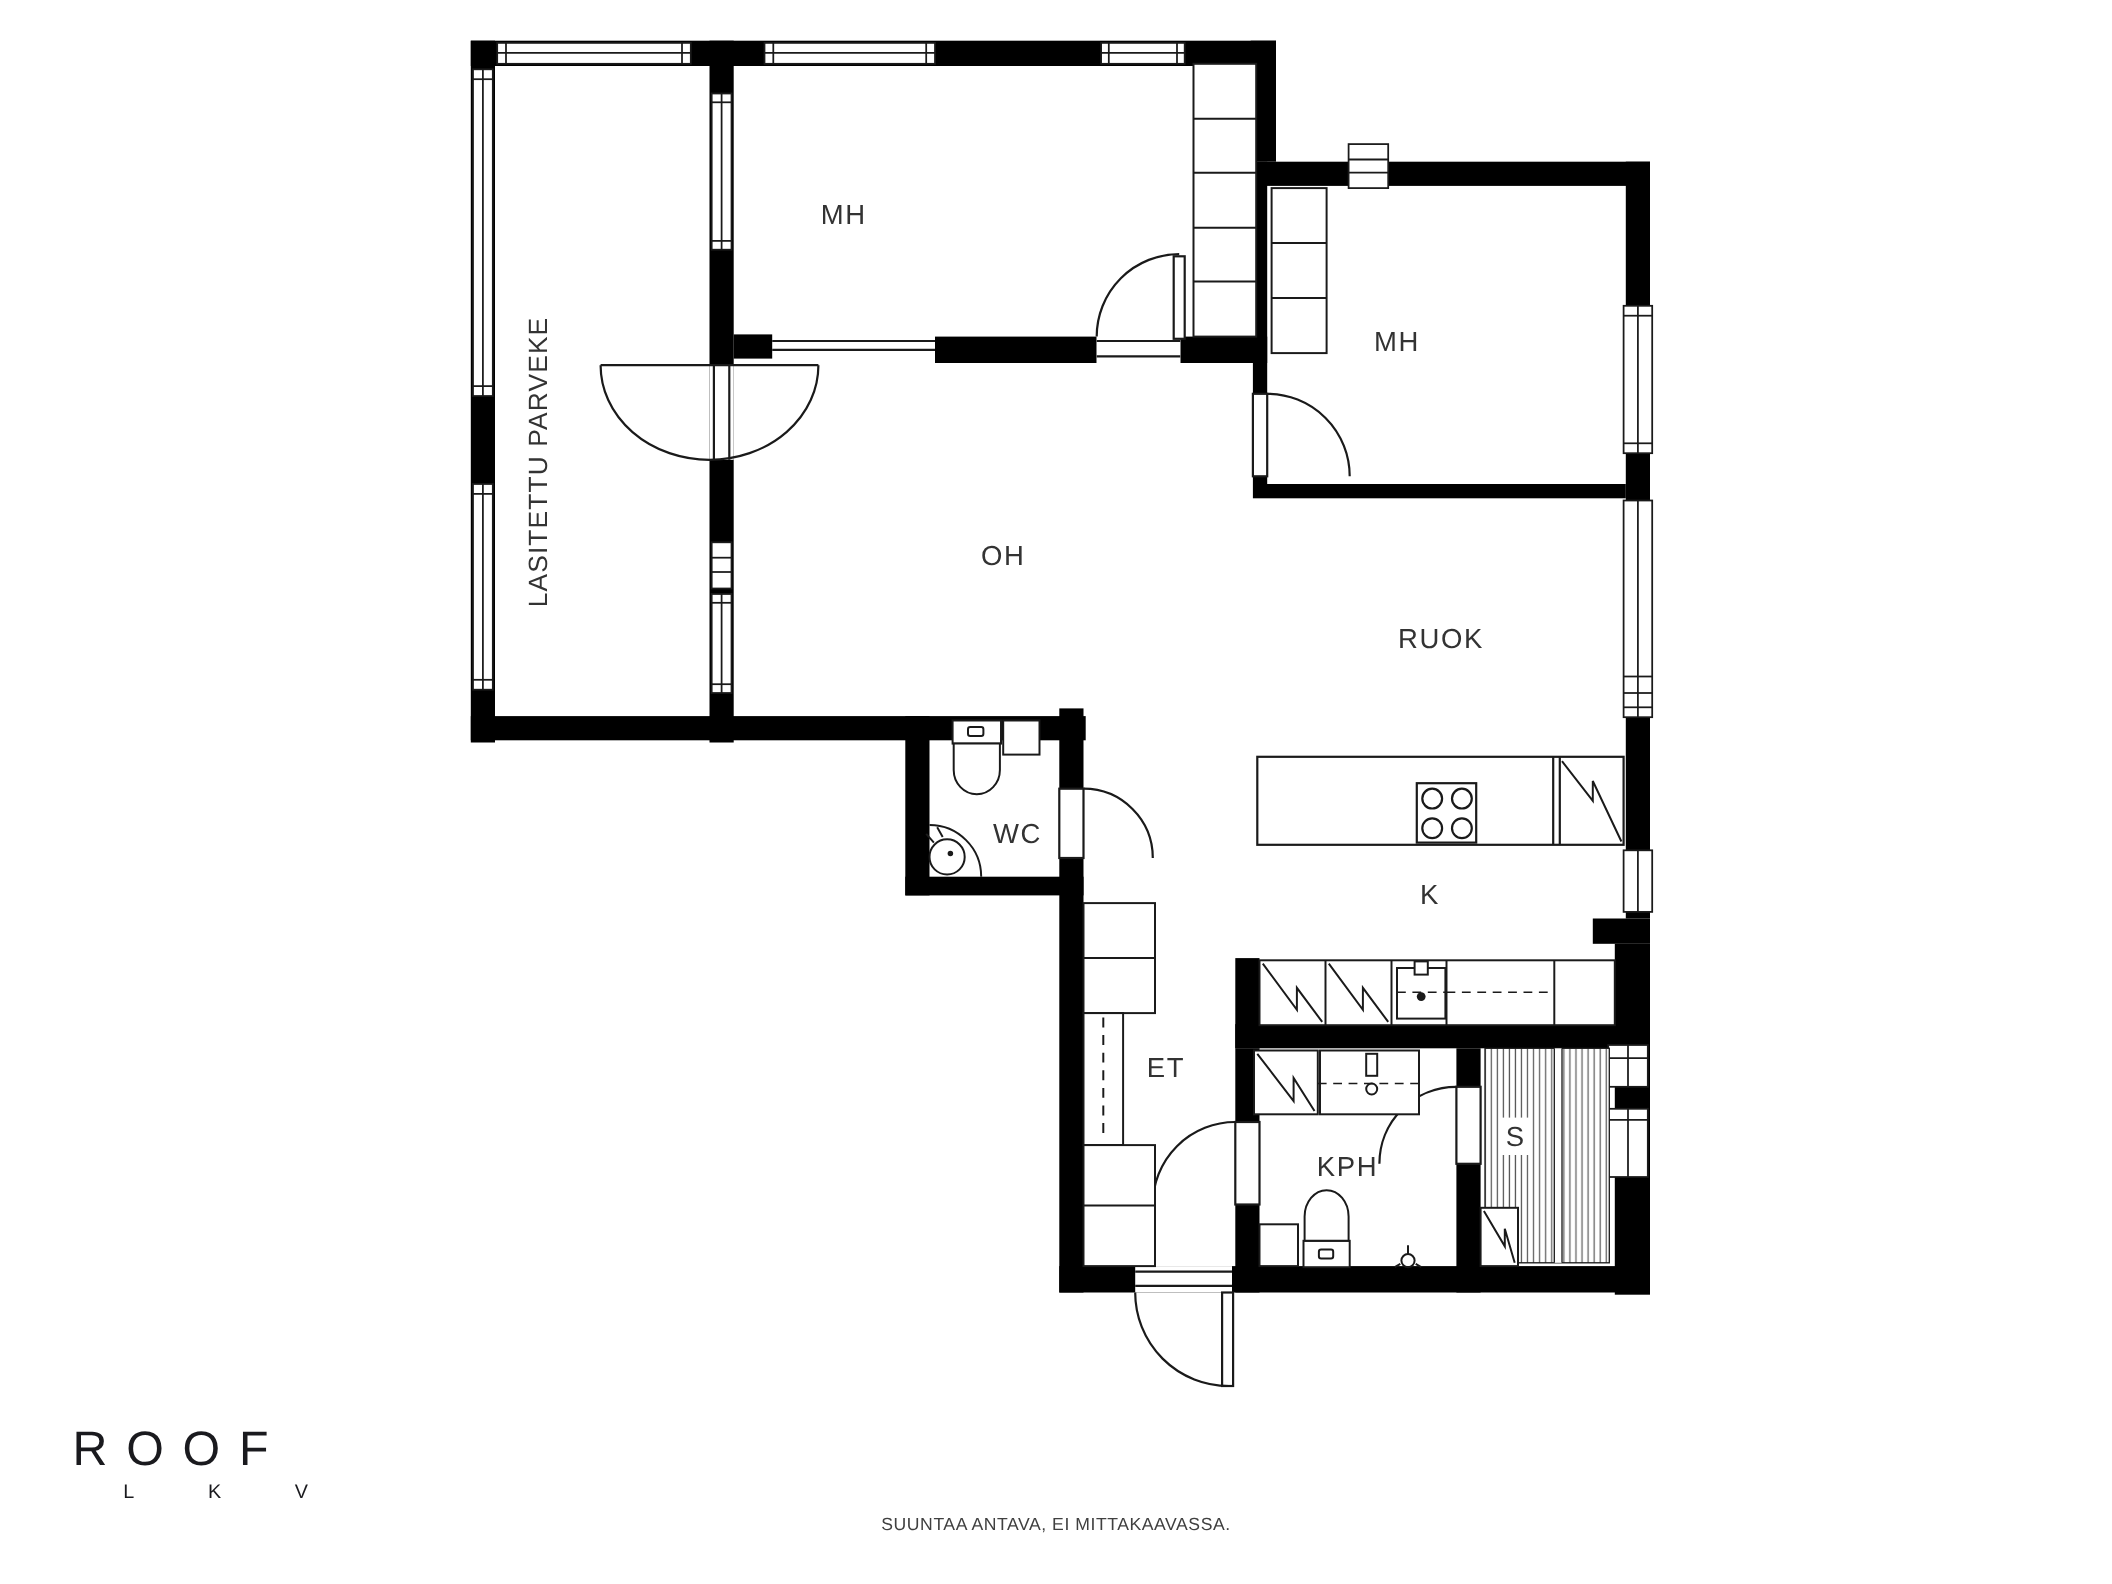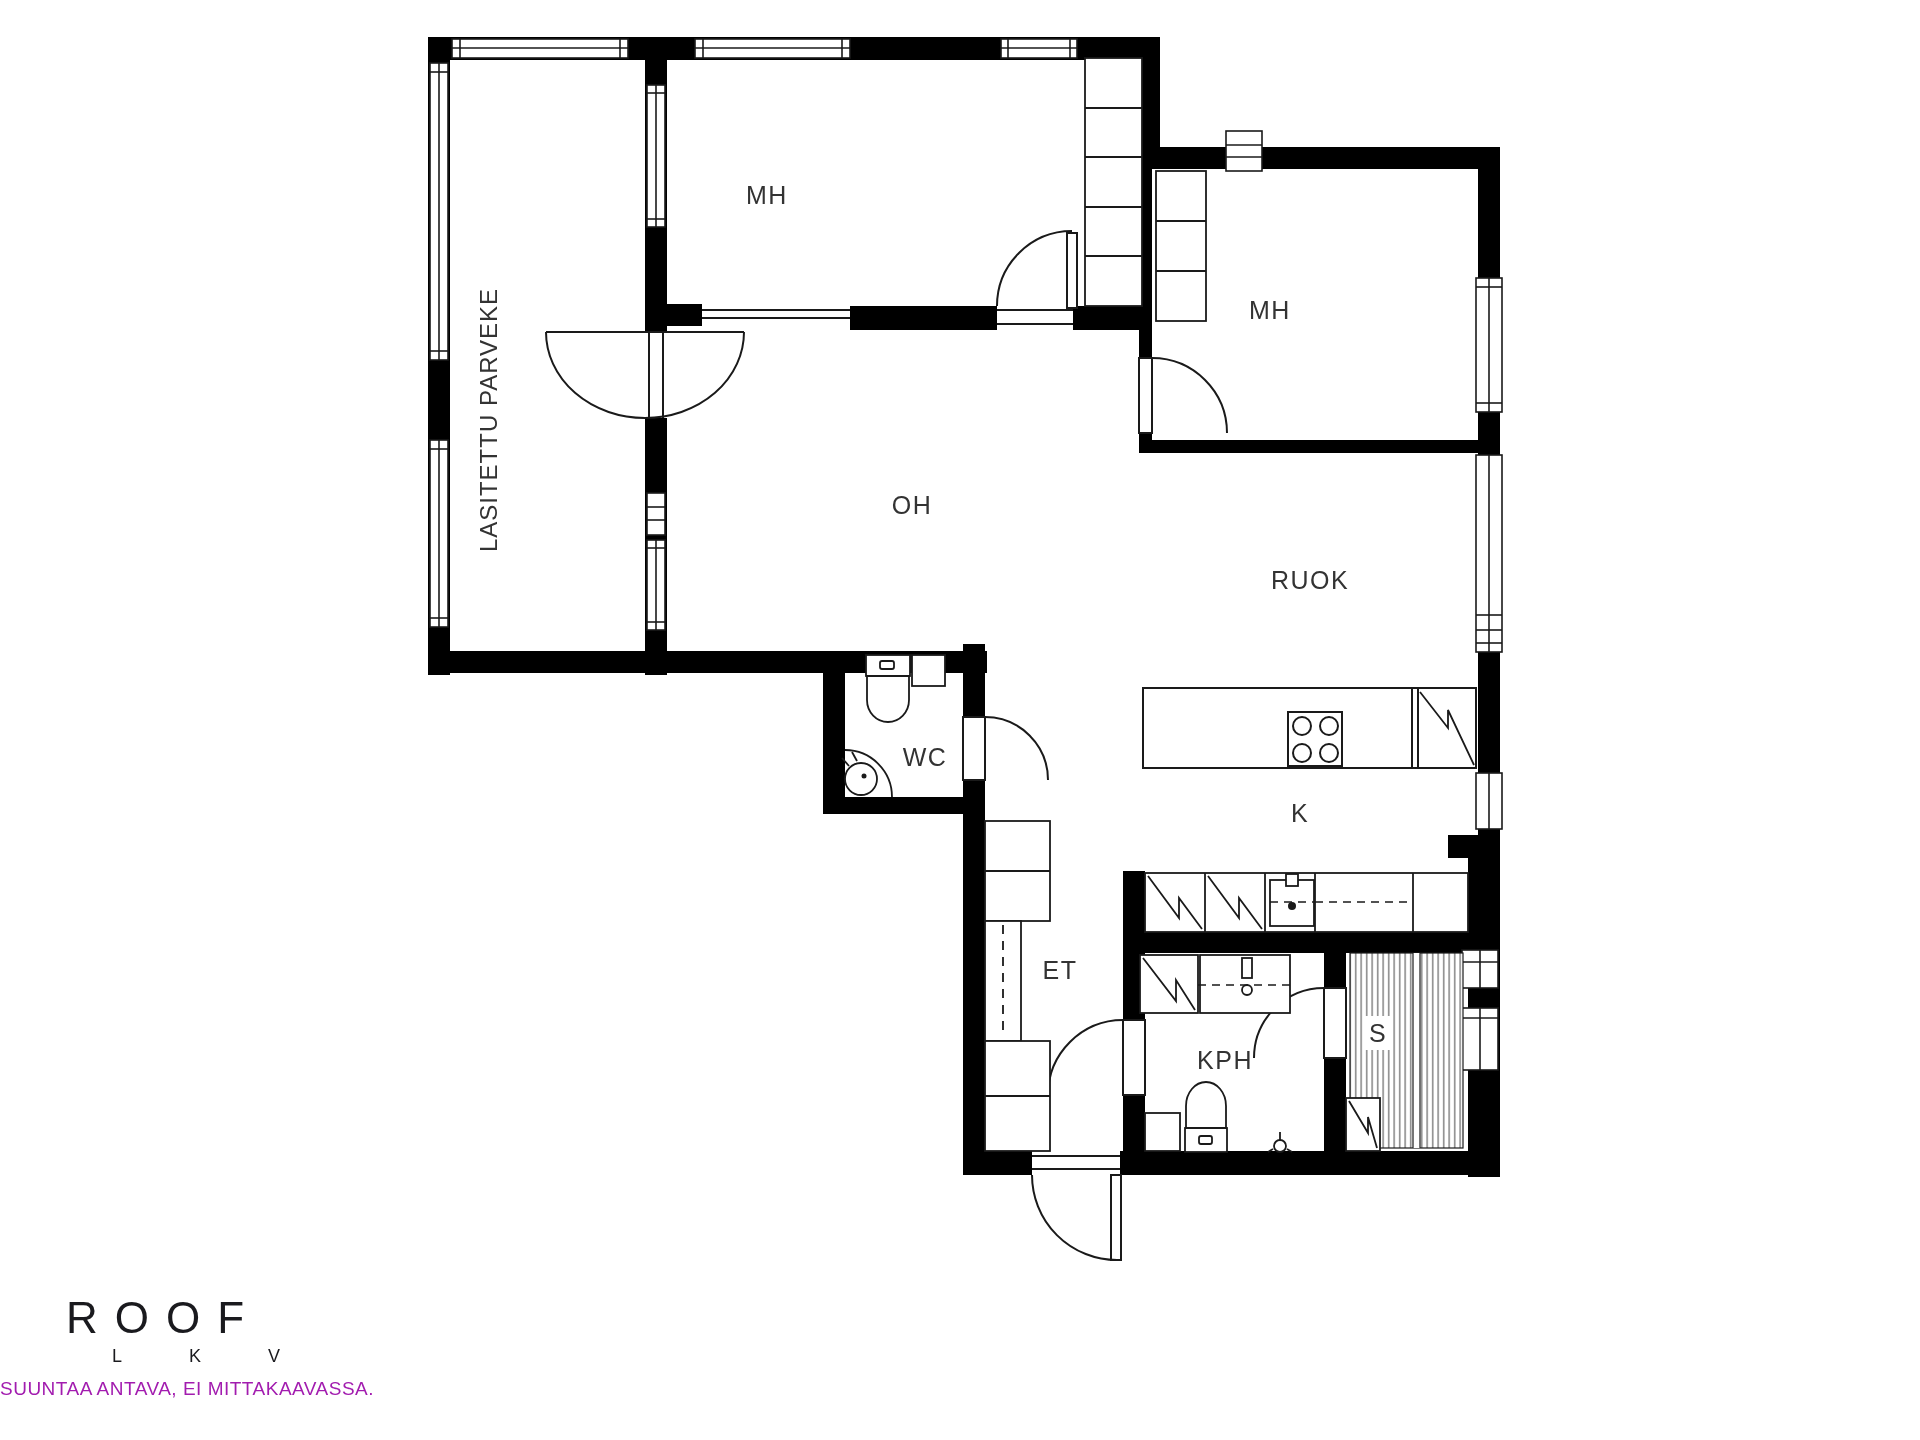--- a/index.html
+++ b/index.html
@@ -9,21 +9,21 @@
   }
   svg text{
     font-family:"Liberation Sans", sans-serif;
     fill:#333333;
     letter-spacing:1.5px;
   }
   .room-label{font-size:25px;}
   .balcony-label{font-size:24px;letter-spacing:1px;}
   .caption{
     position:absolute;left:0;top:1378px;width:100%;
-    text-align:left;font-size:19px;color:#a21caf;letter-spacing:.5px;
+    text-align:center;font-size:16px;color:#404040;letter-spacing:.5px;
   }
   .logo{position:absolute;left:66px;top:1296px;width:280px;color:#1a1a1e;}
   .logo-brand{
     font-size:44px;font-weight:500;letter-spacing:17px;
     line-height:1;white-space:nowrap;
   }
   .logo-sub{
     margin-top:6px;margin-left:46px;width:168px;
     display:flex;justify-content:space-between;
     font-size:18px;font-weight:500;

